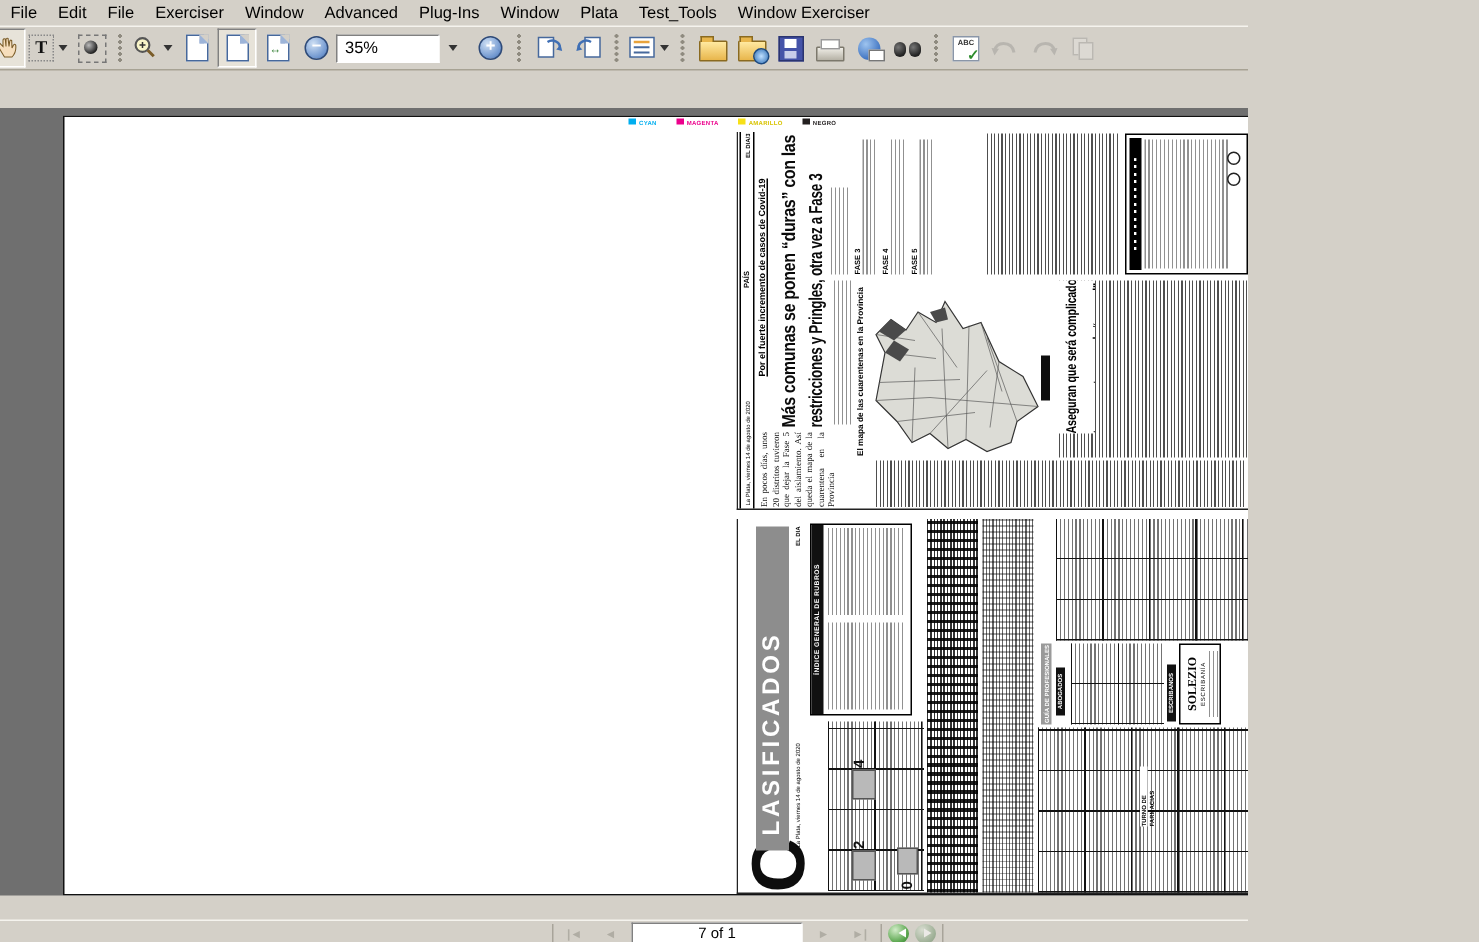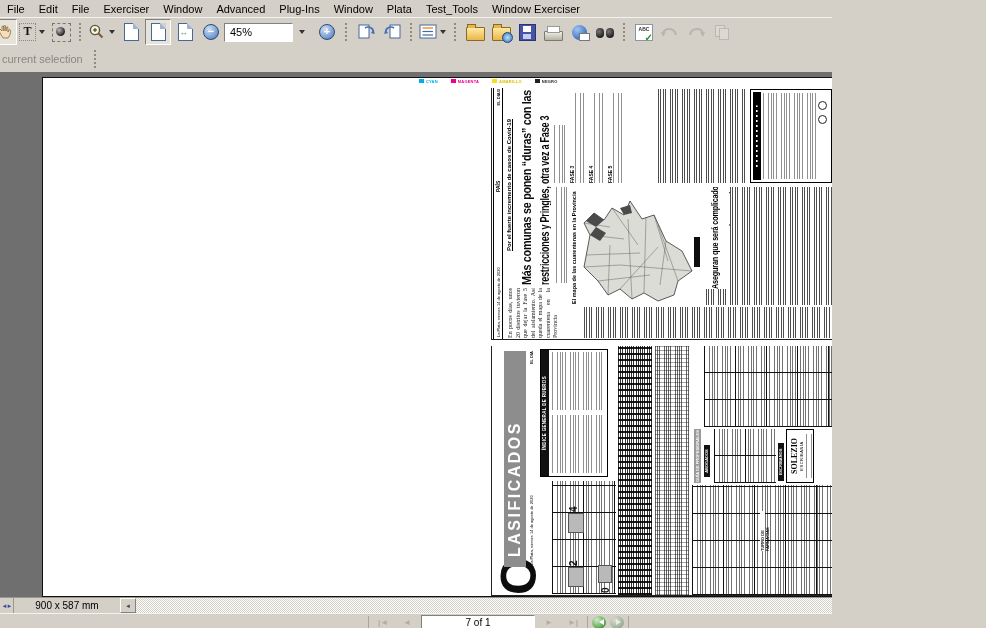--- a/index.html
+++ b/index.html
@@ -226,21 +226,21 @@
         <span class="pg"></span>
       </span>
     <span class="tbtn">
         <span class="pg">
           <span class="fw">↔</span>
         </span>
       </span>
     <span class="tbtn">
         <span class="zc">−</span>
       </span>
-    <span class="zoomfield">45%</span>
+    <span class="zoomfield">35%</span>
     <span class="dd" style="margin-left:6px"></span>
     <span class="tbtn" style="margin-left:8px">
         <span class="zc">+</span>
       </span>
     <span class="grip"></span>
     <span class="tbtn">
       <svg width="21" height="18">
         <rect x="3" y="2" width="10" height="13" fill="#fff" stroke="#46689c"></rect>
         <path d="M9 5 a5 4 0 0 1 8 4" fill="none" stroke="#3f6fb5" stroke-width="1.6"></path>
         <path d="M17.8 7 l1 4 -4 -1 Z" fill="#3f6fb5"></path>
@@ -298,24 +298,20 @@
       <svg width="20" height="16">
         <path d="M4 11 q1 -6 7 -6 q5 0 6 5" fill="none" stroke="#9a968c" stroke-width="2"></path>
         <path d="M19 8 l-5 .5 3 4.5 Z" fill="#9a968c"></path>
       </svg>
     </span>
     <span class="tbtn dis">
         <span class="cpy"></span>
       </span>
   </div>
 
-  <div class="tb2">
-    <span class="dimtxt" style="padding-left:2px">current selection</span>
-    <span class="grip" style="margin-left:10px"></span>
-  </div>
 
   <div class="docpane">
     <div class="page">
 
       <div class="regmarks">
         <span class="mk mk-c">
             <i></i>
             <span>CYAN</span>
           </span>
         <span class="mk mk-m">
@@ -417,27 +413,20 @@
             <div class="s1">SOLEZIO</div>
             <div class="s2">ESCRIBANÍA</div>
             <div class="noise-l" style="margin:2px 4px 0;height:8px"></div>
           </div>
         </div>
       </div>
 
     </div>
   </div>
 
-  <div class="scrollrow">
-    <span class="split">◄►</span>
-    <span class="psize">900 x 587 mm</span>
-    <span class="sbtn">◄</span>
-    <span class="strack"></span>
-    <span class="sbtn">►</span>
-  </div>
 
   <div class="statusbar">
     <div class="navwrap">
       <span class="vsep"></span>
       <span class="nbtn">|◄</span>
       <span class="nbtn">◄</span>
       <span class="pagebox">7 of 1</span>
       <span class="nbtn">►</span>
       <span class="nbtn">►|</span>
       <span class="vsep"></span>

